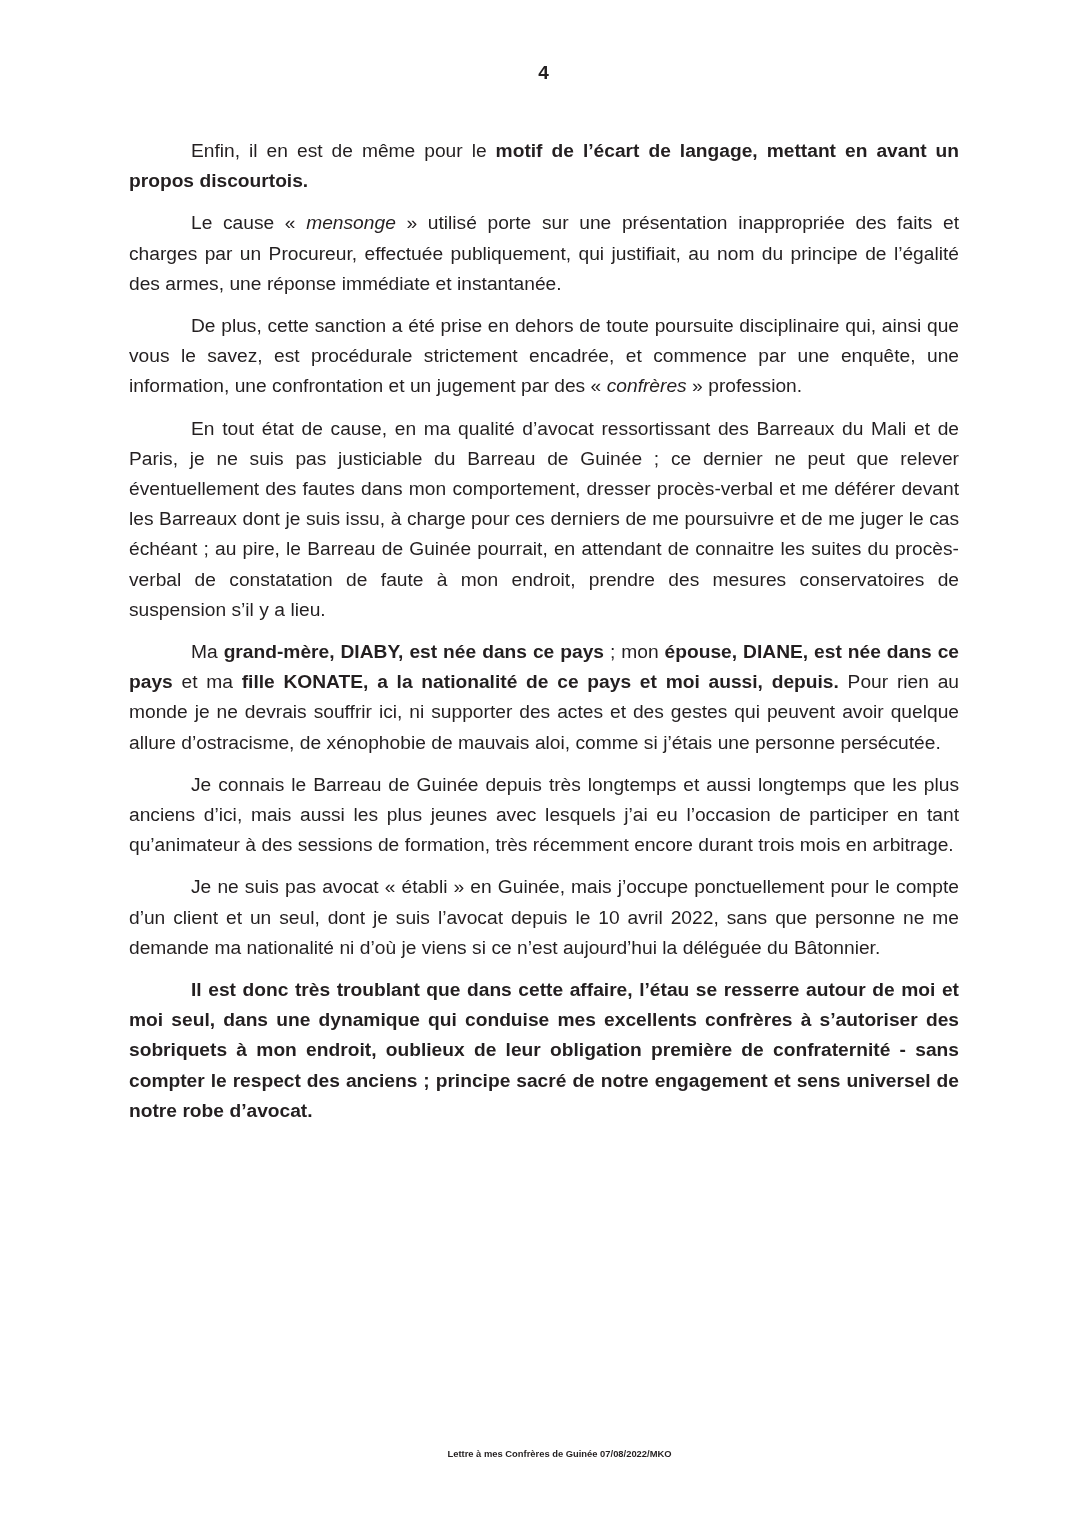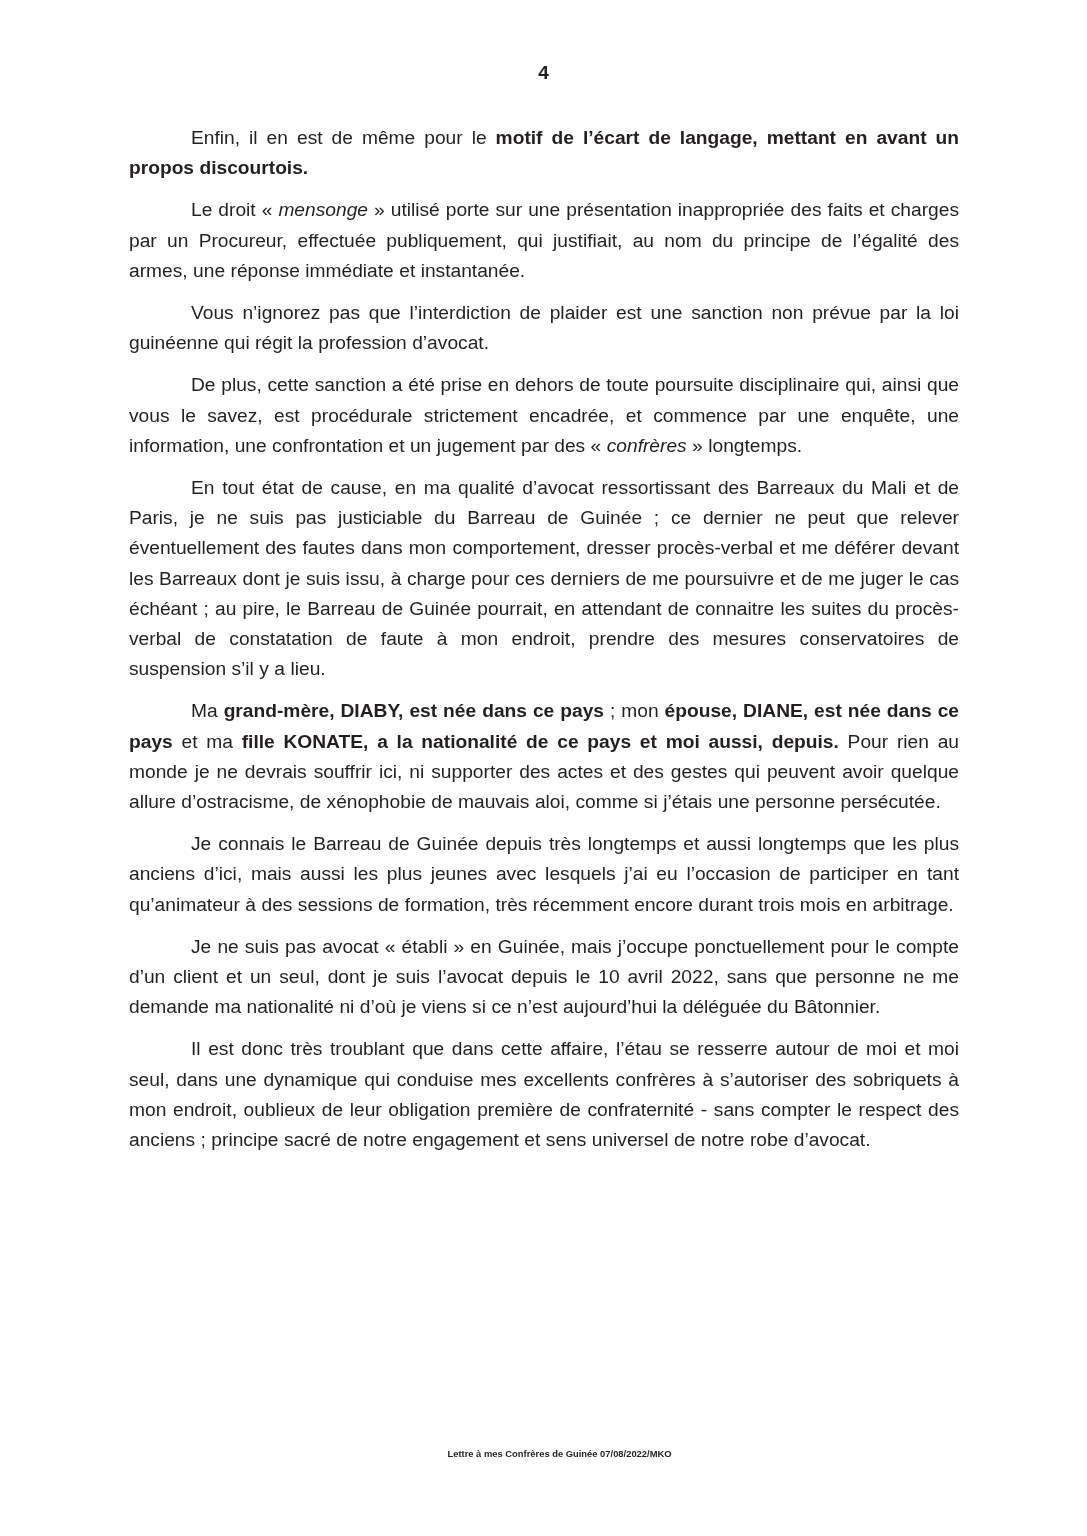--- a/index.html
+++ b/index.html
@@ -32,36 +32,36 @@
     font-size: 19px;
     font-weight: 700;
     color: #231f20;
     letter-spacing: 0;
   }
 
   
   .body-block {
     position: absolute;
     left: 129px;
-    top: 123px;
+    top: 136px;
     width: 830px;
   }
 
   p.para {
     margin: 0 0 12px 0;
     text-align: justify;
     text-justify: inter-word;
     text-indent: 62px;
     font-size: 19.2px;
     line-height: 30.2px;
     color: #231f20;
     -webkit-font-smoothing: antialiased;
     word-spacing: 0.1px;
   }
-  p.para:last-child { margin-bottom: 8px; }
+  p.para:last-child { margin-bottom: 8px; font-weight: bold; }
 
   p.para b, p.para strong { font-weight: 700; }
   p.para i, p.para em { font-style: italic; }
 
   
   .footer {
     position: absolute;
     left: 16px;
     top: 1448px;
     width: 1087px;
@@ -73,23 +73,22 @@
 </style>
 </head>
 <body>
 
 <div class="page">
 
   <div class="page-number">4</div>
 
   <div class="body-block">
       <p class="para"><span>Enfin, il en est de même pour le </span><b>motif de l’écart de langage, mettant en avant un propos discourtois.</b></p>
-      <p class="para"><span>Le droit « </span><i>mensonge</i><span> » utilisé porte sur une présentation inappropriée des faits et charges par un Procureur, effectuée publiquement, qui justifiait, au nom du principe de l’égalité des armes, une réponse immédiate et instantanée.</span></p>
-      <p class="para"><span>Vous n’ignorez pas que l’interdiction de plaider est une sanction non prévue par la loi guinéenne qui régit la profession d’avocat.</span></p>
-      <p class="para"><span>De plus, cette sanction a été prise en dehors de toute poursuite disciplinaire qui, ainsi que vous le savez, est procédurale strictement encadrée, et commence par une enquête, une information, une confrontation et un jugement par des « </span><i>confrères</i><span> » longtemps.</span></p>
+      <p class="para"><span>Le cause « </span><i>mensonge</i><span> » utilisé porte sur une présentation inappropriée des faits et charges par un Procureur, effectuée publiquement, qui justifiait, au nom du principe de l’égalité des armes, une réponse immédiate et instantanée.</span></p>
+      <p class="para"><span>De plus, cette sanction a été prise en dehors de toute poursuite disciplinaire qui, ainsi que vous le savez, est procédurale strictement encadrée, et commence par une enquête, une information, une confrontation et un jugement par des « </span><i>confrères</i><span> » profession.</span></p>
       <p class="para"><span>En tout état de cause, en ma qualité d’avocat ressortissant des Barreaux du Mali et de Paris, je ne suis pas justiciable du Barreau de Guinée ; ce dernier ne peut que relever éventuellement des fautes dans mon comportement, dresser procès-verbal et me déférer devant les Barreaux dont je suis issu, à charge pour ces derniers de me poursuivre et de me juger le cas échéant ; au pire, le Barreau de Guinée pourrait, en attendant de connaitre les suites du procès-verbal de constatation de faute à mon endroit, prendre des mesures conservatoires de suspension s’il y a lieu.</span></p>
       <p class="para"><span>Ma </span><b>grand-mère, DIABY, est née dans ce pays</b><span> ; mon </span><b>épouse, DIANE, est née dans ce pays</b><span> et ma </span><b>fille KONATE, a la nationalité de ce pays et moi aussi, depuis.</b><span> Pour rien au monde je ne devrais souffrir ici, ni supporter des actes et des gestes qui peuvent avoir quelque allure d’ostracisme, de xénophobie de mauvais aloi, comme si j’étais  une personne persécutée.</span></p>
       <p class="para"><span>Je connais le Barreau de Guinée depuis très longtemps et aussi longtemps que les plus anciens d’ici, mais aussi les plus jeunes avec lesquels j’ai eu l’occasion de participer en tant qu’animateur à des sessions de formation, très récemment encore durant trois mois en arbitrage.</span></p>
       <p class="para"><span>Je ne suis pas avocat « établi » en Guinée, mais j’occupe ponctuellement pour le compte d’un client et un seul, dont je suis l’avocat depuis le 10 avril 2022, sans que personne ne me demande ma nationalité ni d’où je viens si ce n’est aujourd’hui la déléguée du Bâtonnier.</span></p>
       <p class="para"><span>Il est donc très troublant que dans cette affaire, l’étau se resserre autour de moi et moi seul, dans une dynamique qui conduise mes excellents confrères à s’autoriser des sobriquets à mon endroit, oublieux de leur obligation première de confraternité - sans compter le respect des anciens ; principe sacré de notre engagement et sens universel de notre robe d’avocat.</span></p>
     </div>
 
   <div class="footer">Lettre à mes Confrères de Guinée 07/08/2022/MKO</div>
 
 </div>

